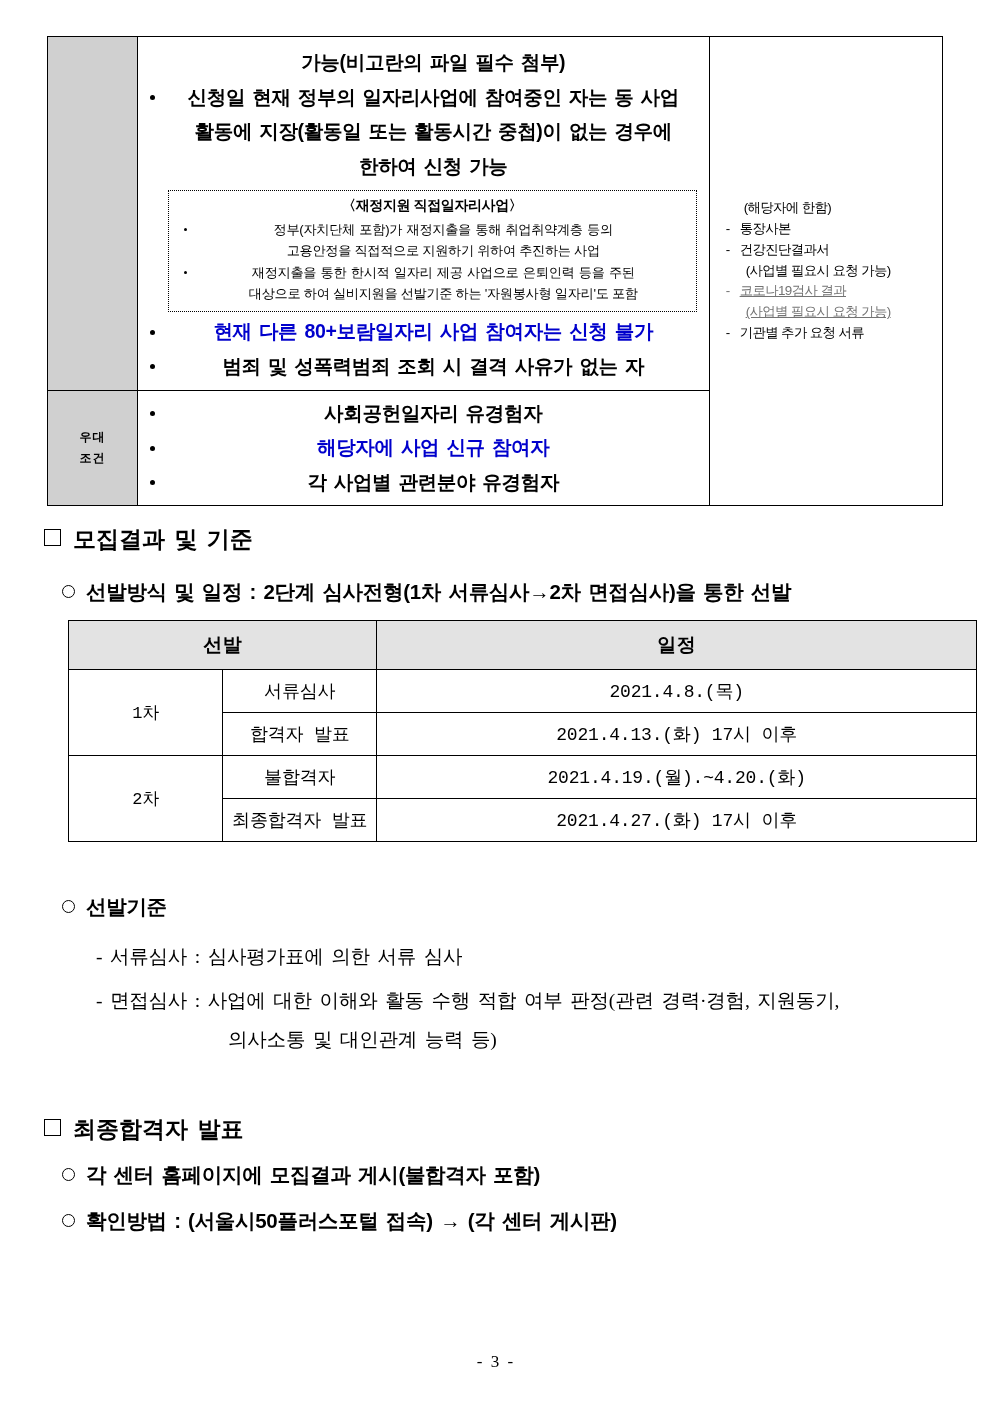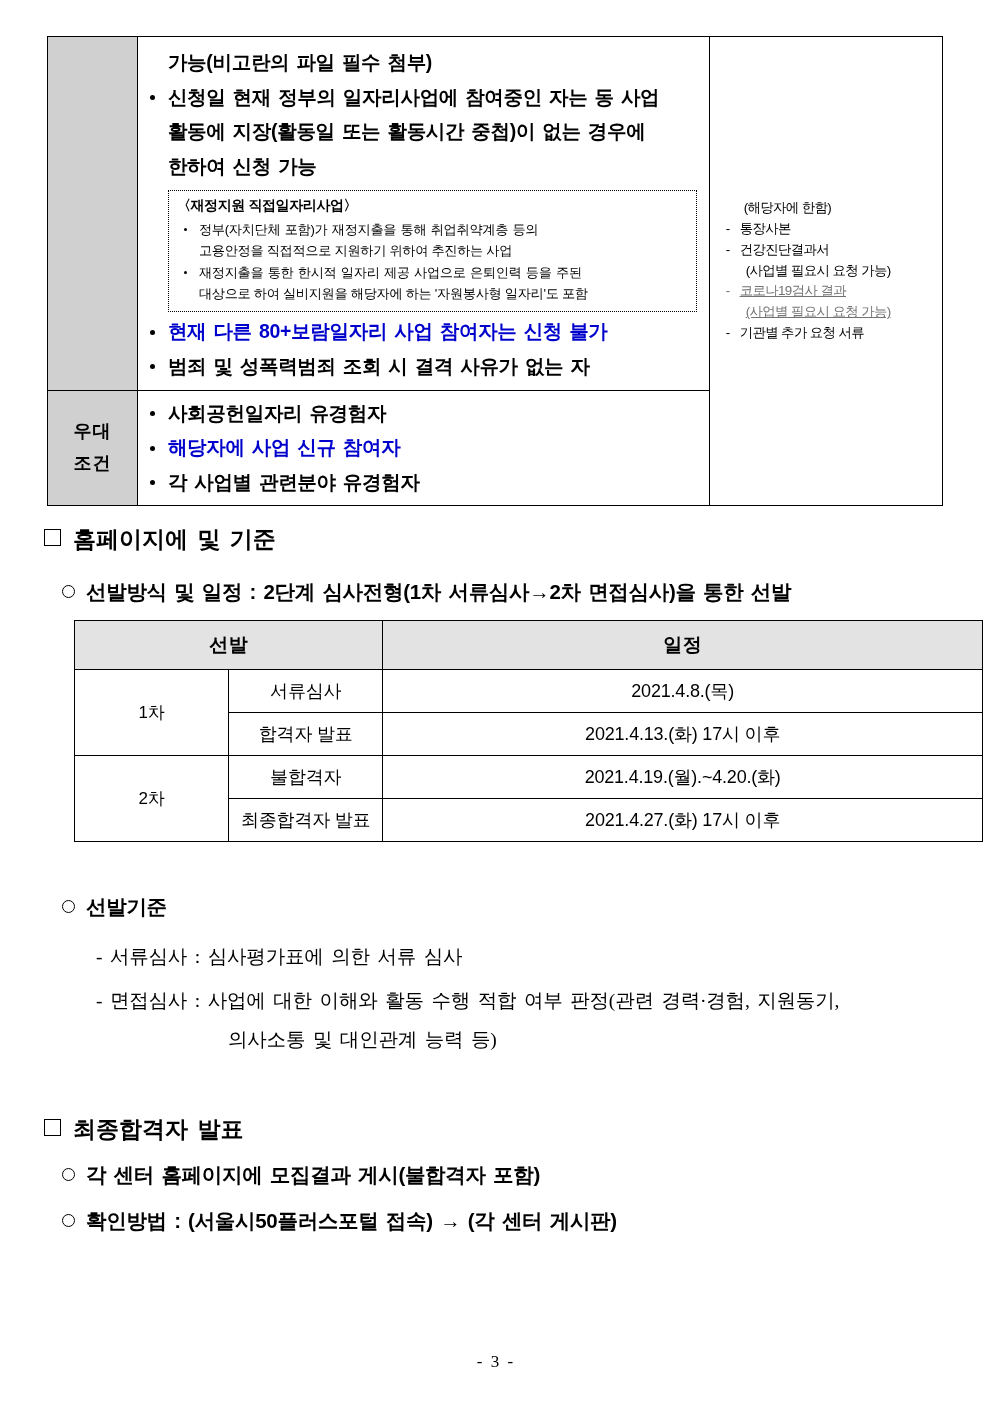--- a/index.html
+++ b/index.html
@@ -37,26 +37,27 @@
     vertical-align: top;
     padding: 0;
   }
   .col-label {
     width: 88px;
     background: #d0d0d0;
     text-align: center;
     vertical-align: middle !important;
     font-family: "Liberation Sans", sans-serif;
     font-weight: 700;
-    font-size: 18px;
+    font-size: 12px;
     line-height: 1.75;
     letter-spacing: 1px;
   }
   .col-main {
     width: 565px;
+    text-align: center;
   }
   .col-docs {
     width: 230px;
     vertical-align: middle !important;
   }
 
   
   .blist {
     margin: 0;
     padding: 0;
@@ -200,26 +201,26 @@
     font-size: 19.5px;
     letter-spacing: -0.2px;
     word-spacing: 3px;
     white-space: nowrap;
     margin-top: 8px;
   }
 
   
   .sched {
     position: absolute;
-    left: 74px;
+    left: 68px;
     top: 620px;
     width: 909px;
     border-collapse: collapse;
     table-layout: fixed;
-    font-family: Liberation Sans, sans-serif;
+    font-family: Liberation Mono, monospace;
   }
   .sched th, .sched td {
     border: 1.3px solid #000000;
     text-align: center;
     font-weight: normal;
     font-size: 18px;
     letter-spacing: -0.2px;
     padding: 9px 4px;
   }
   .sched thead th {
@@ -286,21 +287,21 @@
                 <li>
                   <span>정부(자치단체 포함)가 재정지출을 통해 취업취약계층 등의</span>
                 </li>
               </ul>
               <div class="sub-cont">고용안정을 직접적으로 지원하기 위하여 추진하는 사업</div>
               <ul class="sublist">
                 <li>
                   <span>재정지출을 통한 한시적 일자리 제공 사업으로 은퇴인력 등을 주된</span>
                 </li>
               </ul>
-              <div class="sub-cont">대상으로 하여 실비지원을 해당자에 하는 '자원봉사형 일자리'도 포함</div>
+              <div class="sub-cont">대상으로 하여 실비지원을 선발기준 하는 '자원봉사형 일자리'도 포함</div>
             </div>
 
             <ul class="blist">
               <li class="blue">
                 <span>현재 다른 80+보람일자리 사업 참여자는 신청 불가</span>
               </li>
               <li>
                 <span>범죄 및 성폭력범죄 조회 시 결격 사유가 없는 자</span>
               </li>
             </ul>
@@ -337,21 +338,21 @@
                 <span>각 사업별 관련분야 유경험자</span>
               </li>
             </ul>
           </div>
         </td>
       </tr>
     </tbody>
   </table>
 
   <div class="h-square" style="left:44px; top:524px;">
-    <span class="sq"></span><span>홈페이지에 및 기준</span>
+    <span class="sq"></span><span>모집결과 및 기준</span>
   </div>
 
   <div class="h-circle" style="left:62px; top:578px;">
     <span class="ci"></span><span>선발방식 및 일정 : 2단계 심사전형(1차 서류심사→2차 면접심사)을 통한 선발</span>
   </div>
 
   <table class="sched">
     <thead>
       <tr>
         <th class="c1" colspan="2">선발</th>

